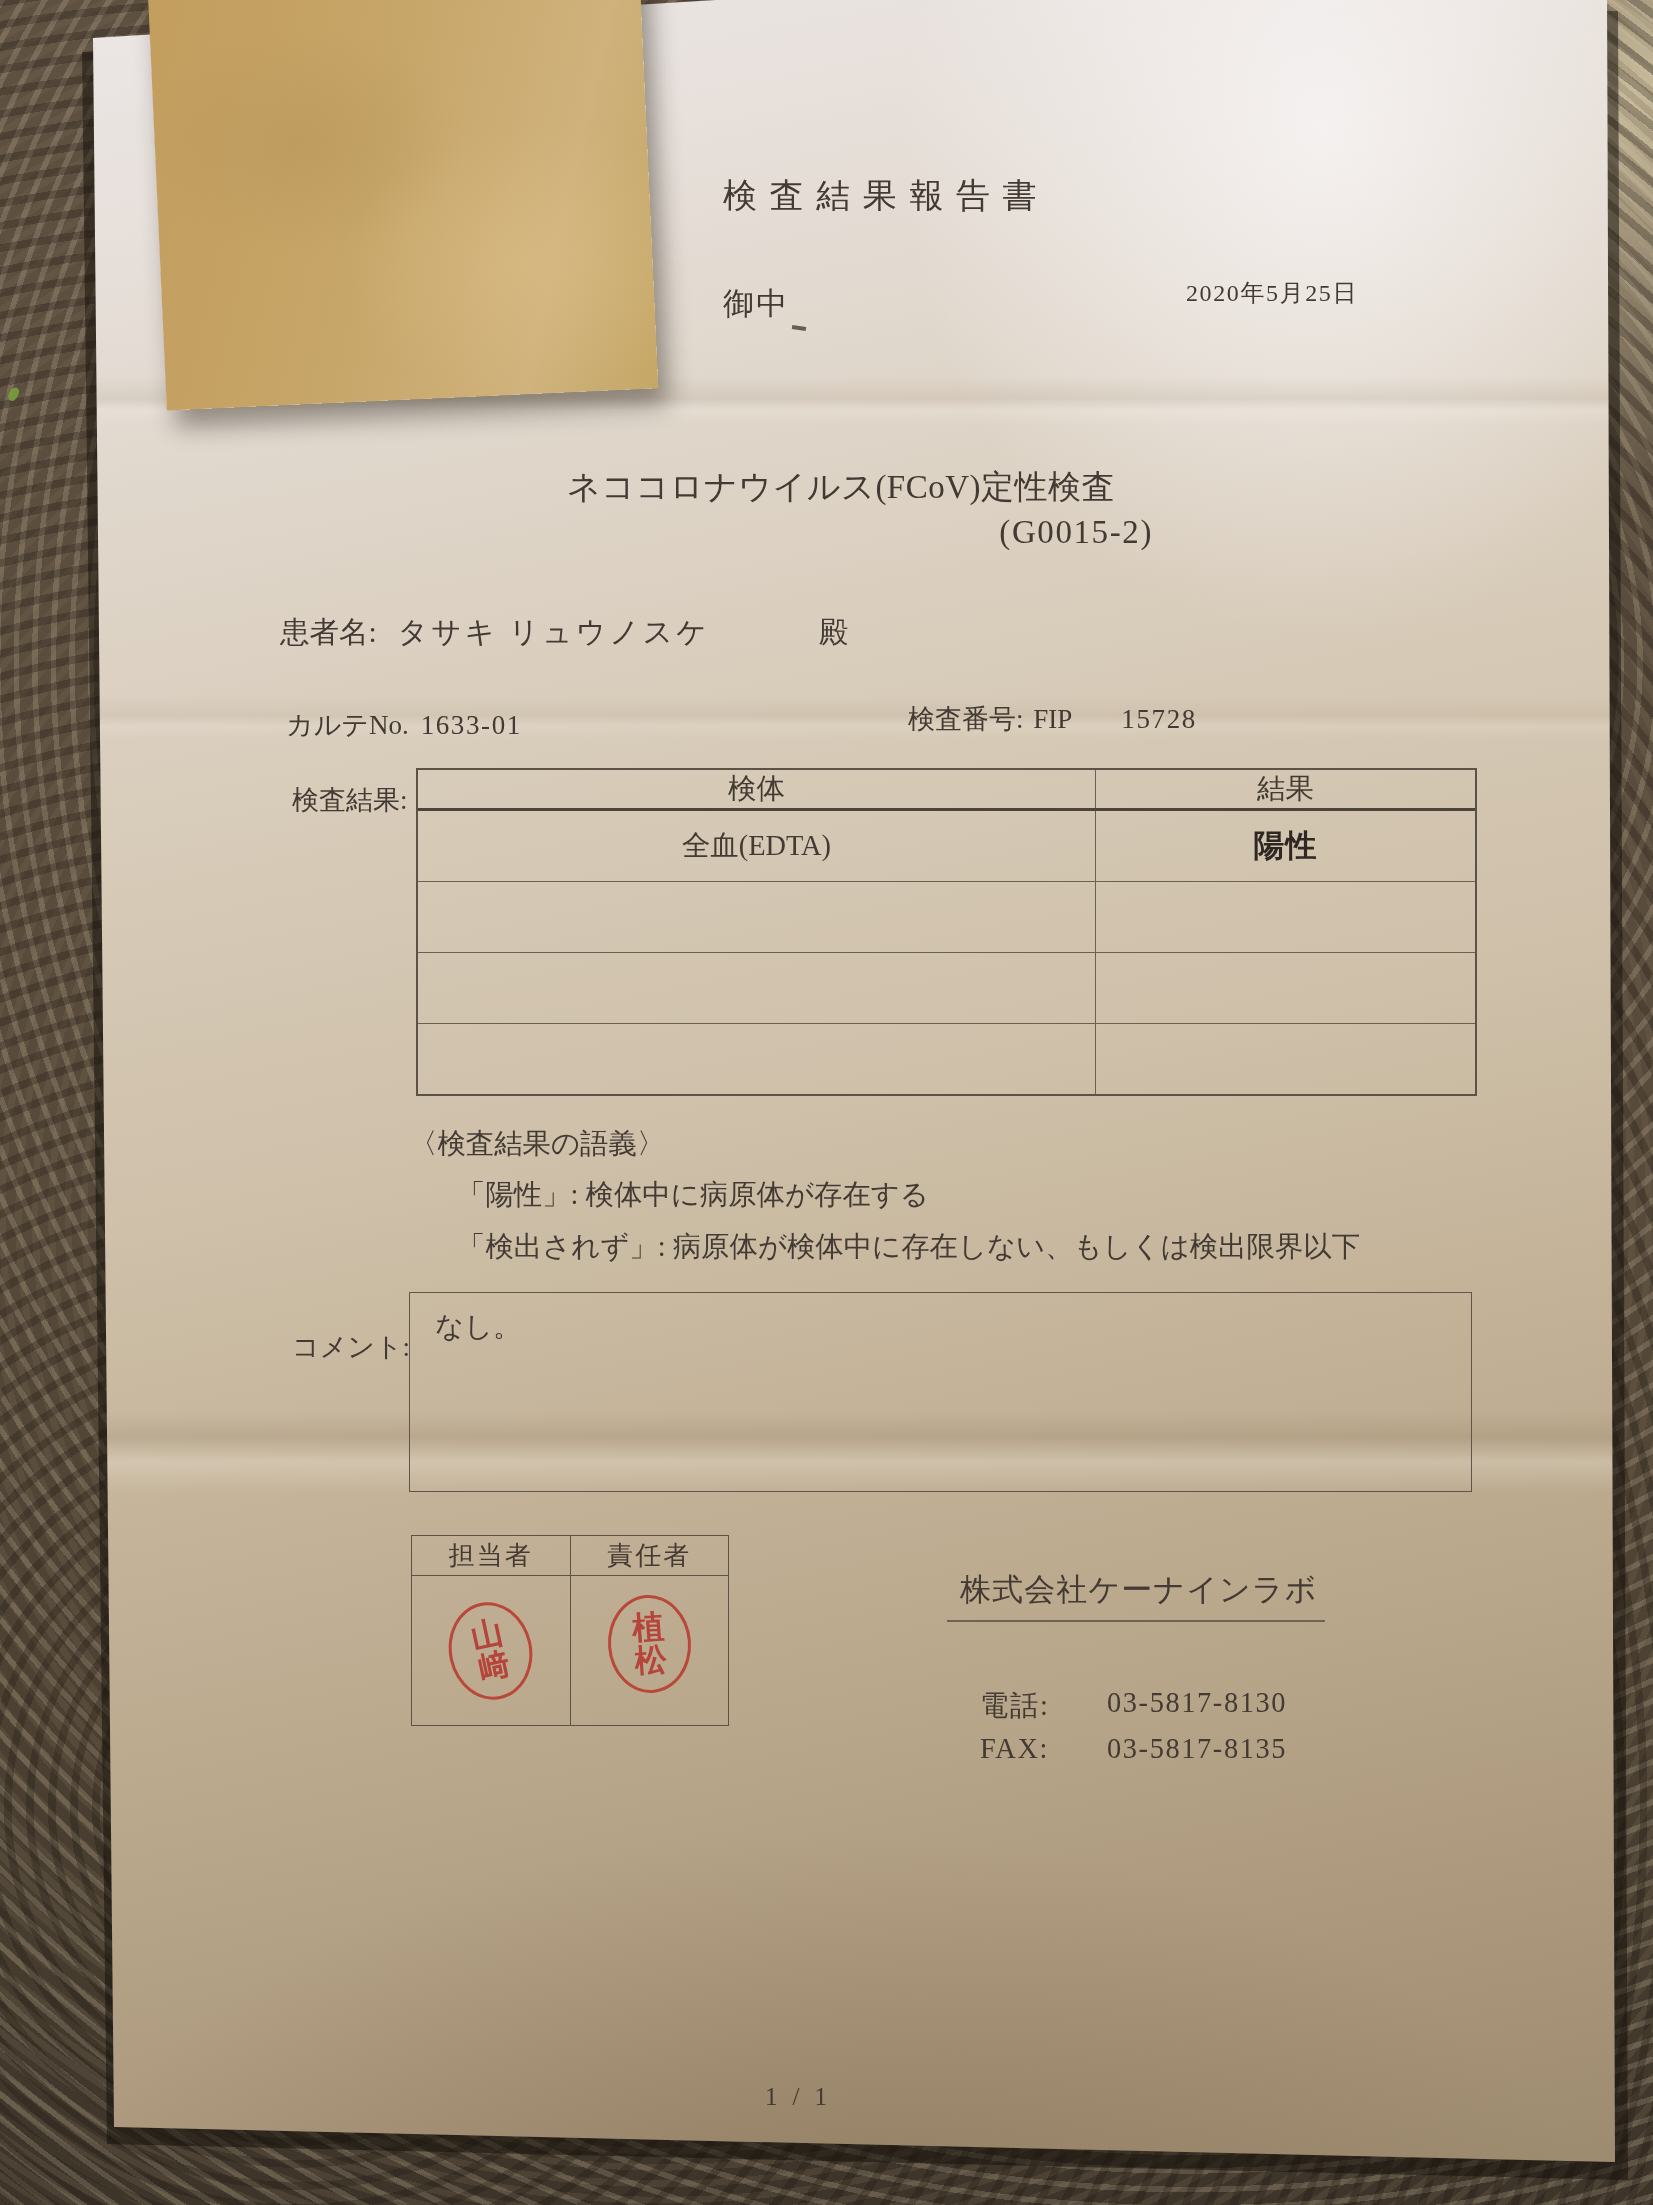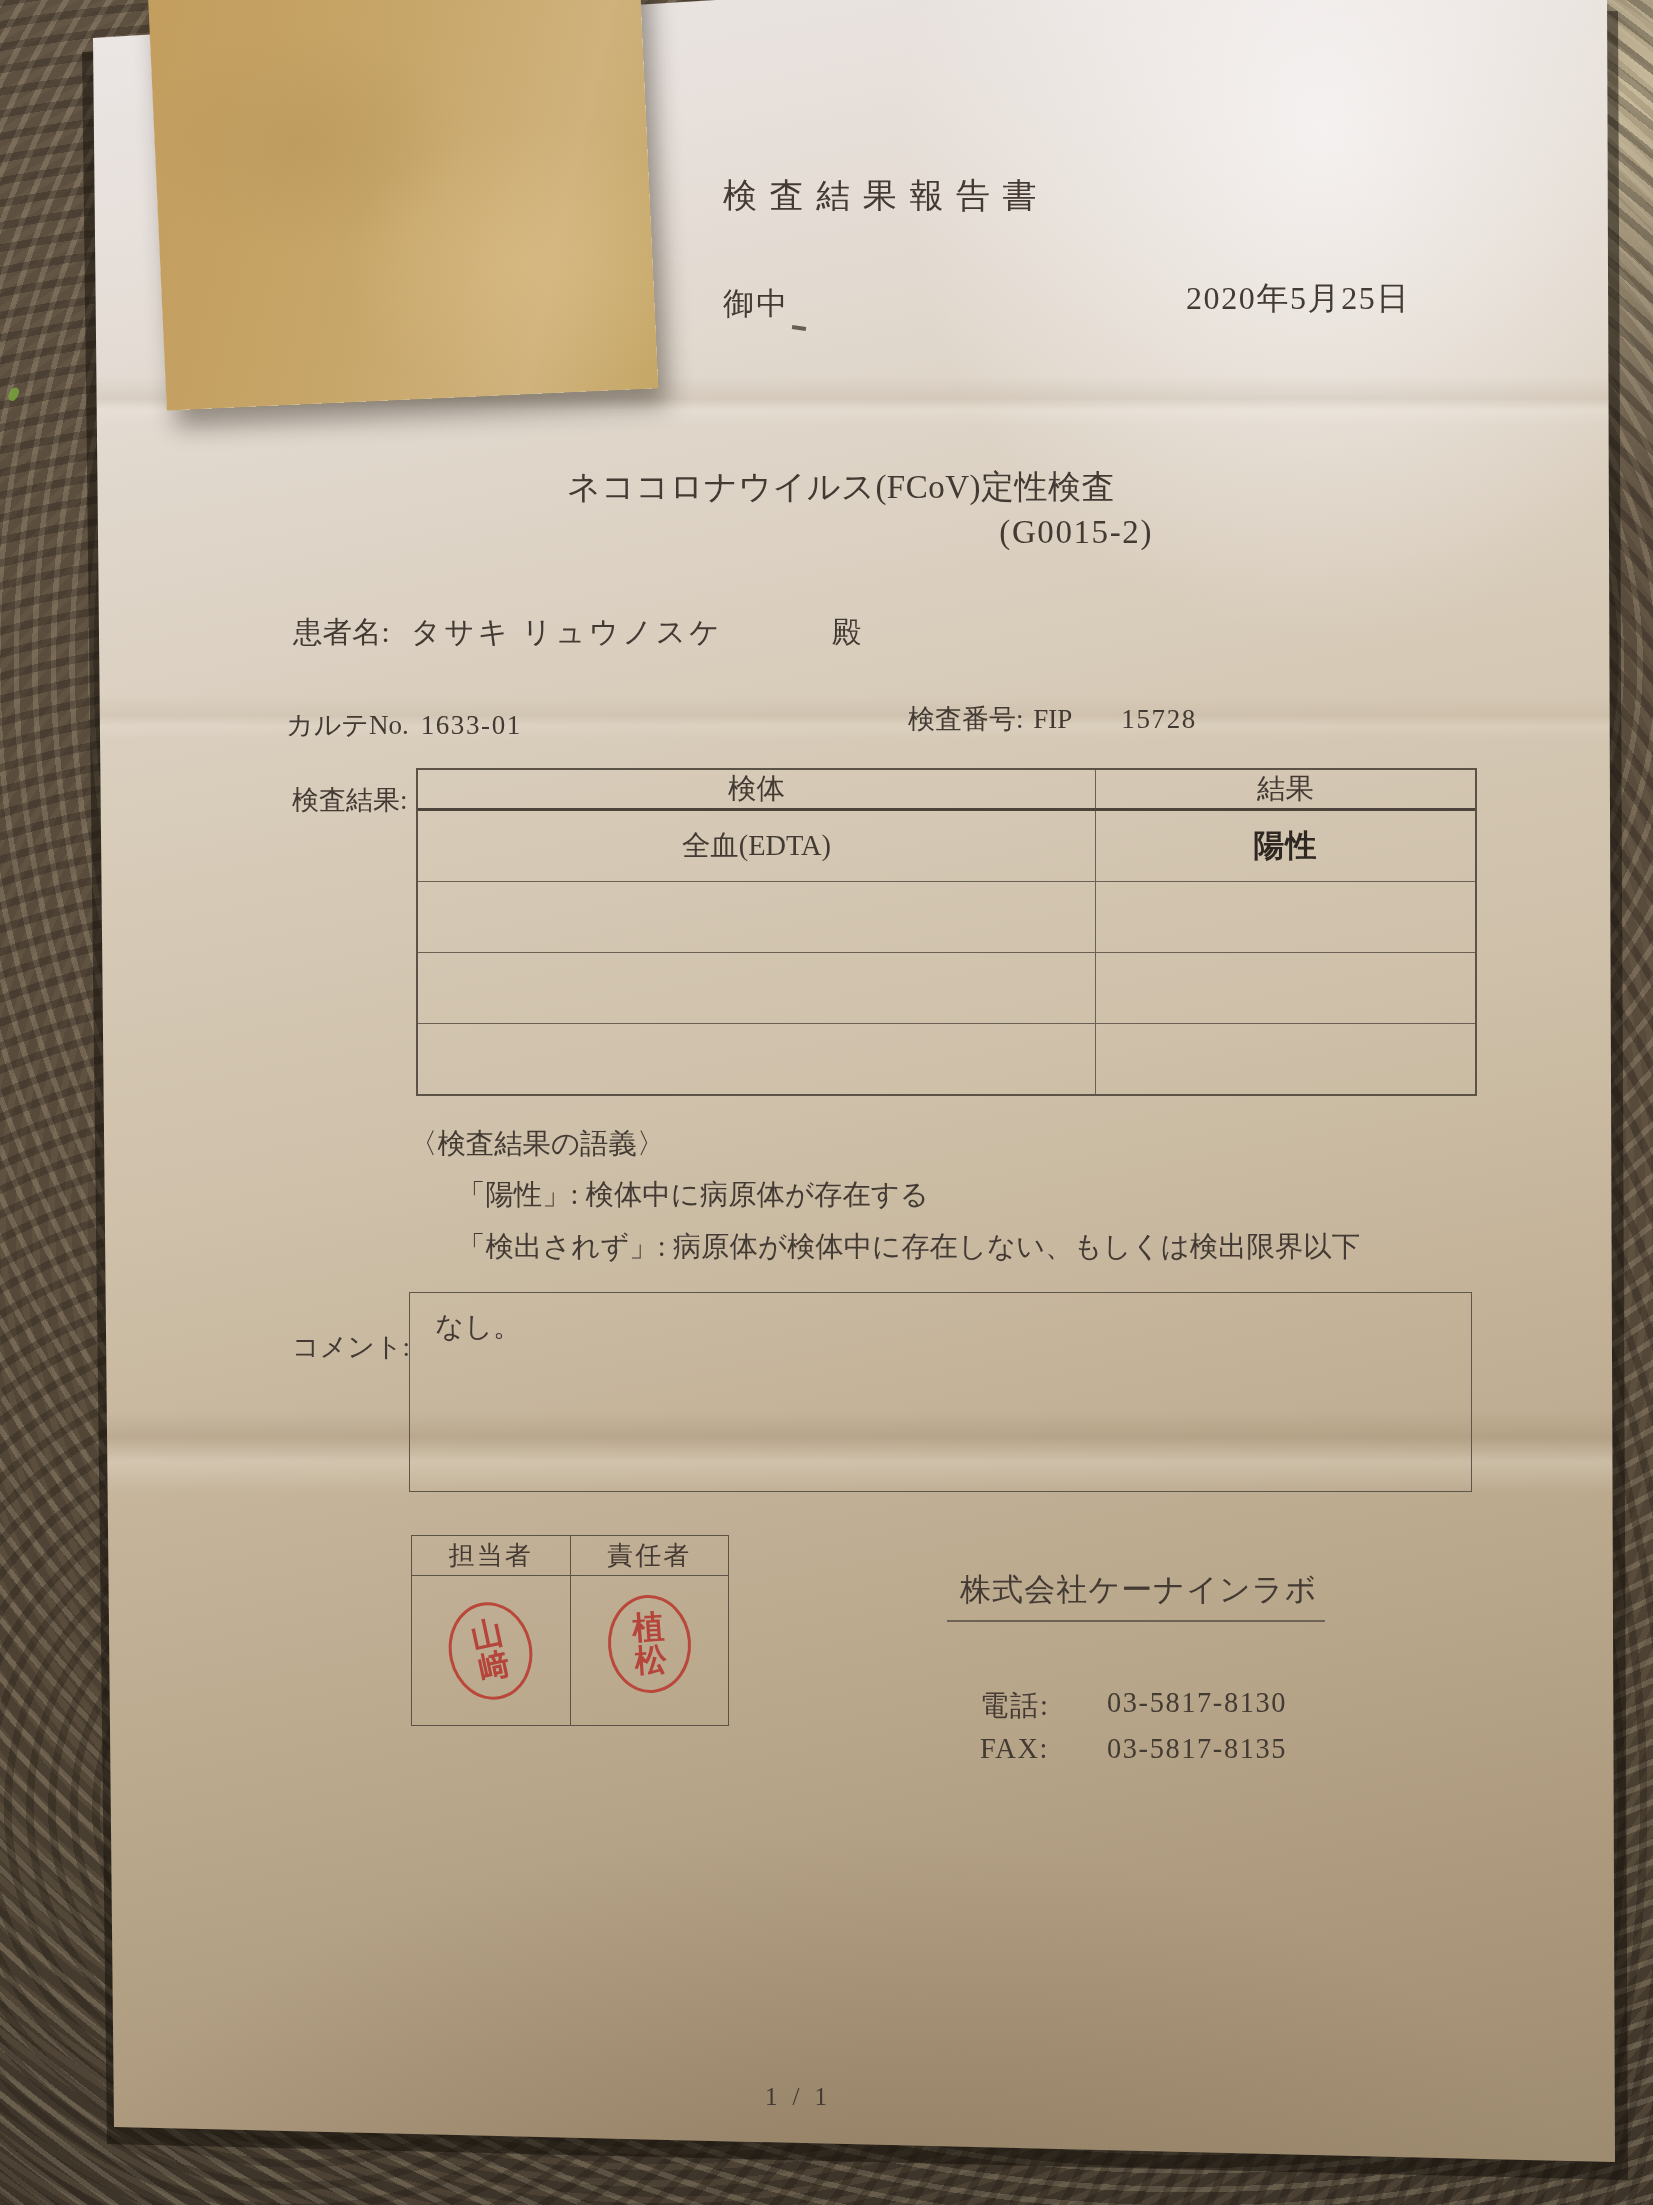--- a/index.html
+++ b/index.html
@@ -64,25 +64,25 @@
       linear-gradient(105deg, #c29d5e 0%, #c7a669 45%, #cfb27c 78%, #c5a767 100%);
     box-shadow: 8.8px 16.4px 24px rgba(26,19,10,0.42);
   }
 
   
   .t { position: absolute; white-space: nowrap; }
   .title { left: 723px; top: 173px; font-size: 34px; letter-spacing: 12.6px; }
   .onchu { left: 723px; top: 283px; font-size: 31px; letter-spacing: 2.2px; }
   .onchu-mark { left: 792px; top: 326px; width: 14.2px; height: 3.8px;
     background: rgba(72,62,52,0.8); transform: rotate(8deg); }
-  .date { left: 1186px; top: 277px; font-size: 32px; letter-spacing: 1.6px; }
+  .date { left: 1186px; top: 277px; font-size: 24px; letter-spacing: 1.6px; }
   .test-name { left: 529px; top: 465px; width: 624px; text-align: center; font-size: 33px; letter-spacing: 0.5px; }
   .test-code { left: 529px; top: 514px; width: 624px; text-align: right; font-size: 33px; letter-spacing: 1.6px; }
 
-  .patient-row { left: 293px; top: 613px; font-size: 29.5px; text-align: right; }
+  .patient-row { left: 280px; top: 613px; font-size: 29.5px; text-align: right; }
   .patient-row .name { margin-left: 21px; letter-spacing: 3.3px; }
   .patient-row .suffix { margin-left: 109px; }
 
   .karte { left: 286px; top: 707px; font-size: 27px; }
   .karte .v { margin-left: 12px; letter-spacing: 1.6px; }
   .exam { left: 908px; top: 701px; font-size: 27px; }
   .exam .p { margin-left: 9.8px; }
   .exam .v { margin-left: 49px; letter-spacing: 1.6px; }
 
   .result-label { left: 292px; top: 782px; font-size: 27px; }

